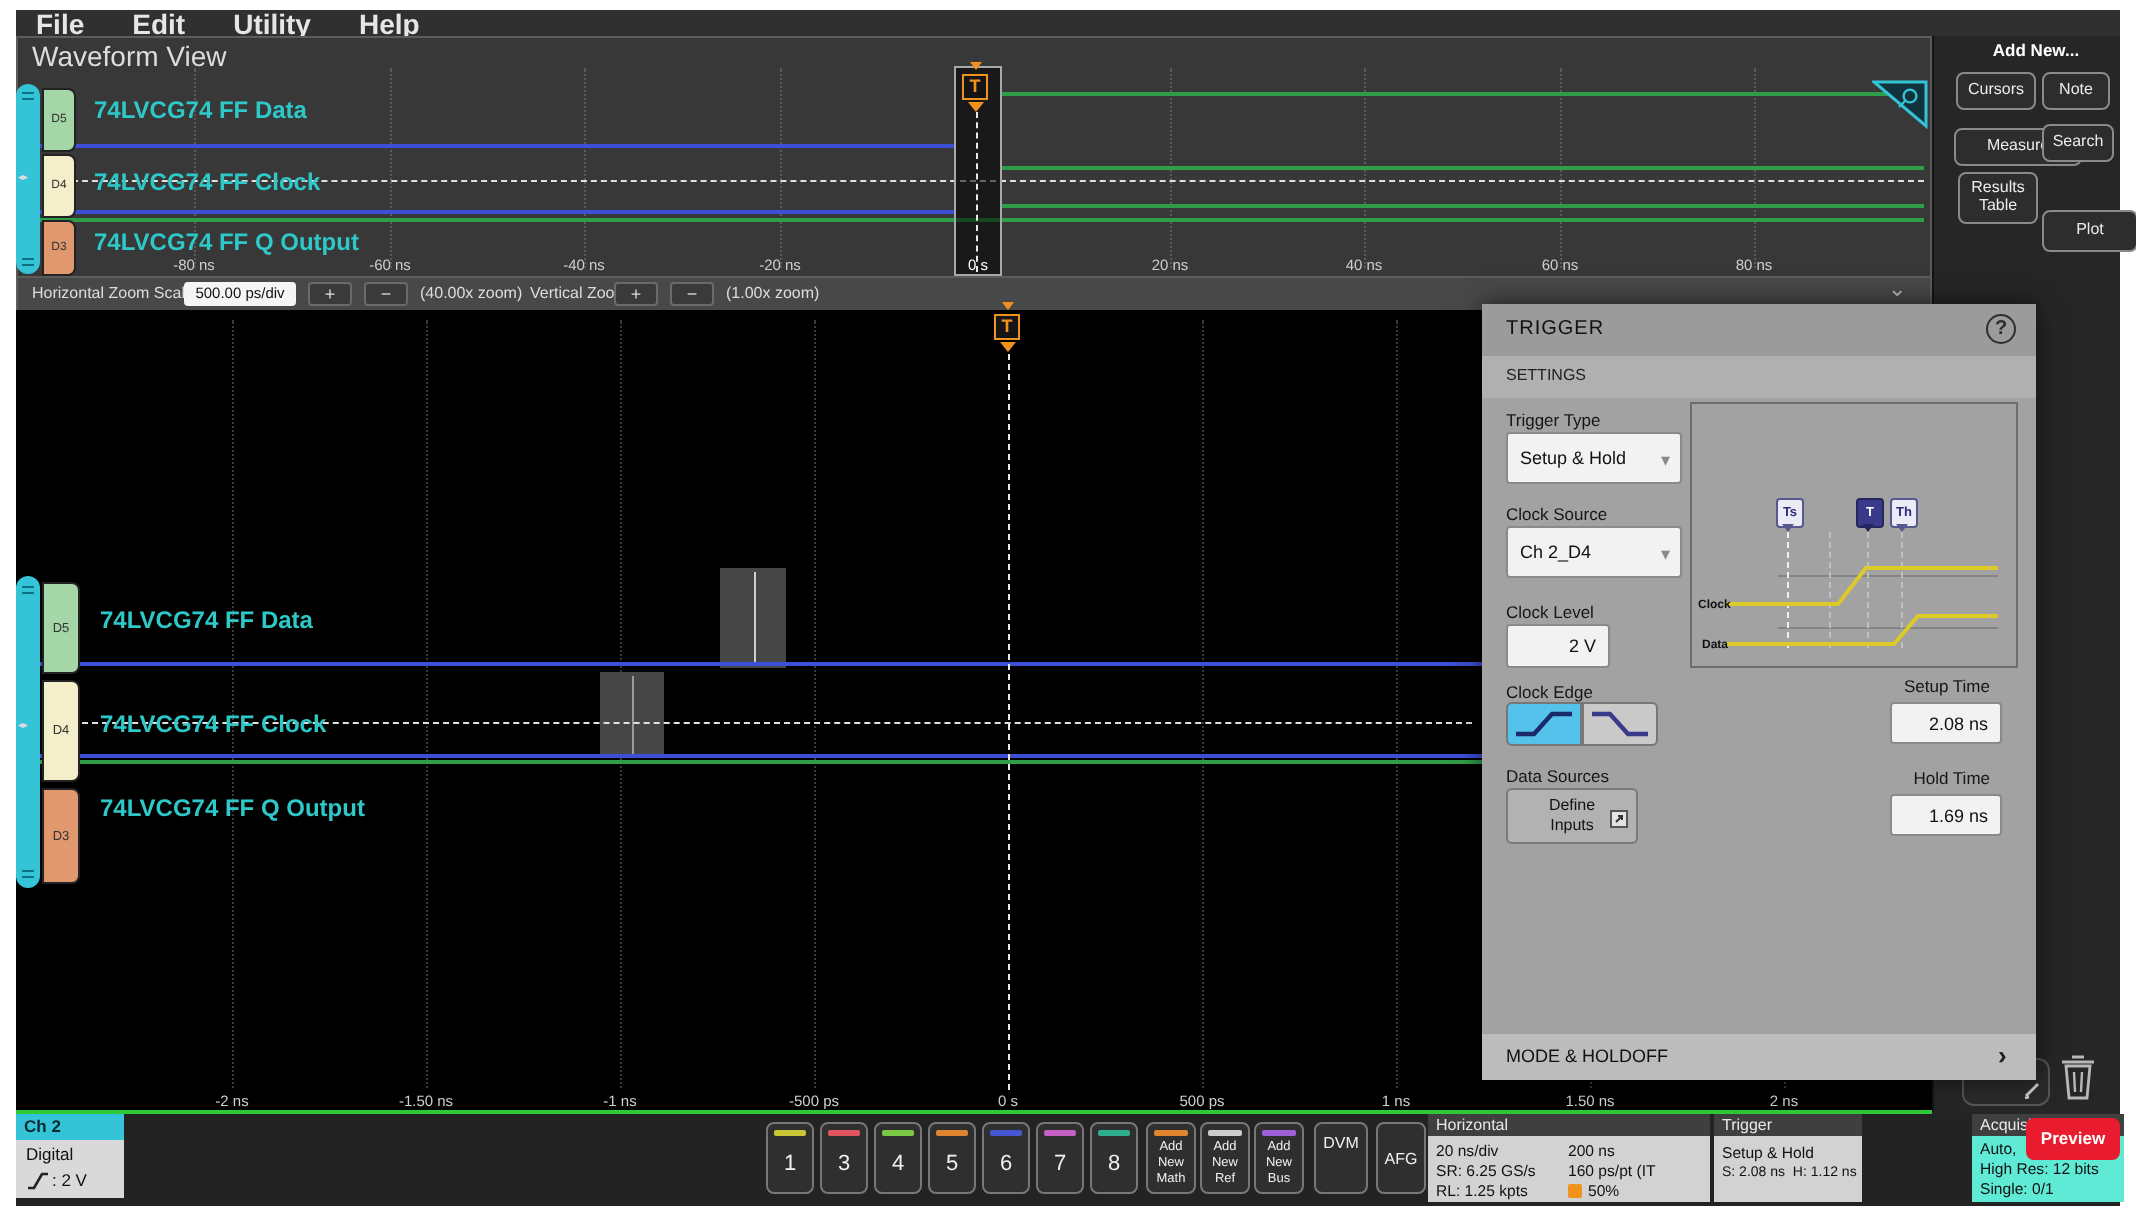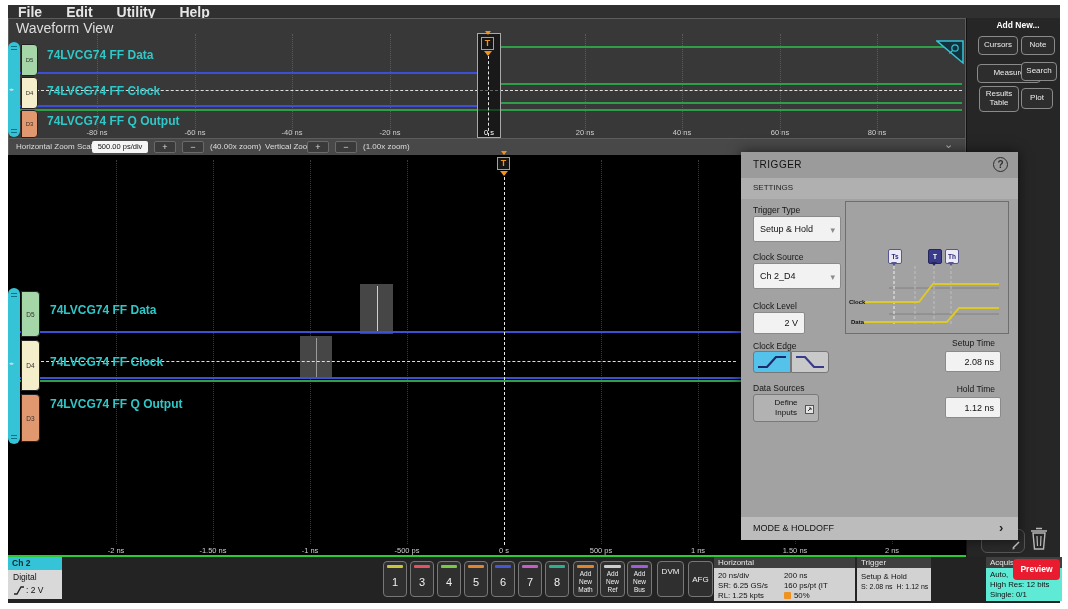--- a/index.html
+++ b/index.html
@@ -177,21 +177,21 @@
 
 <div class="abs" style="left: 8px; top: 555px; width: 958px; height: 2px; background-color: rgb(45, 201, 55);"></div>
 
 <div class="abs" style="left:966px;top:18px;width:1px;height:538px;background:#141414"></div>
 <div class="abs" style="left:966px;top:20px;width:104px;text-align:center;color:#fff;font-size:8.5px;font-weight:bold">Add New...</div>
 <div class="abs darkbtn" style="left:978px;top:36px;width:40px;height:19px">Cursors</div>
 <div class="abs darkbtn" style="left:1021px;top:36px;width:34px;height:19px">Note</div>
 <div class="abs darkbtn" style="left:977px;top:64px;width:64px;height:19px">Measure</div>
 <div class="abs darkbtn" style="left:1021px;top:62px;width:36px;height:19px">Search</div>
 <div class="abs darkbtn" style="left:979px;top:86px;width:40px;height:26px">Results Table</div>
-<div class="abs darkbtn" style="left:1021px;top:88px;width:32px;height:21px">Plot</div>
+<div class="abs darkbtn" style="left:1021px;top:105px;width:48px;height:21px">Plot</div>
 
 <div class="abs" style="left:981px;top:529px;width:44px;height:24px;background:#2a2a2a;border:1.5px solid #555;border-radius:6px;z-index:5">
   <svg style="position:absolute;right:2px;bottom:2px" width="11" height="11" viewBox="0 0 11 11">
     <line x1="2" y1="9" x2="8" y2="3" stroke="#ccc" stroke-width="1.5"></line>
     <line x1="1.5" y1="10" x2="3.5" y2="9.5" stroke="#ccc" stroke-width="1.2"></line>
   </svg>
 </div>
 <svg class="abs" style="left:1028px;top:526px;z-index:5" width="22" height="26" viewBox="0 0 22 26">
   <line x1="3" y1="5" x2="19" y2="5" stroke="#b8b8b8" stroke-width="1.5"></line>
   <line x1="8" y1="2.5" x2="14" y2="2.5" stroke="#b8b8b8" stroke-width="1.5"></line>
@@ -264,21 +264,21 @@
     <line x1="102" y1="2" x2="102" y2="62" stroke="#c7c7c7" stroke-width="0.8" stroke-dasharray="3,2"></line>
     <polyline points="14,38 70,38 84,20 150,20" fill="none" stroke="#ddc928" stroke-width="2"></polyline>
     <polyline points="14,58 98,58 110,44 150,44" fill="none" stroke="#ddc928" stroke-width="2"></polyline>
     <text x="0" y="40" font-size="6" font-weight="bold" fill="#111">Clock</text>
     <text x="2" y="60" font-size="6" font-weight="bold" fill="#111">Data</text>
   </svg>
 
   <div class="abs plabel" style="left:150px;top:186px;width:104px;text-align:right">Setup Time</div>
   <div class="abs pfield" style="left:204px;top:199px;width:56px;height:21px;justify-content:flex-end;padding-right:6px">2.08 ns</div>
   <div class="abs plabel" style="left:150px;top:232px;width:104px;text-align:right">Hold Time</div>
-  <div class="abs pfield" style="left:204px;top:245px;width:56px;height:21px;justify-content:flex-end;padding-right:6px">1.12 ns</div>
+  <div class="abs pfield" style="left:204px;top:245px;width:56px;height:21px;justify-content:flex-end;padding-right:6px">1.69 ns</div>
 
   <div class="abs" style="left:0;top:365px;width:277px;height:23px;background:#bcbcbc">
     <span class="abs" style="left:12px;top:6px;font-size:9px;color:#111">MODE &amp; HOLDOFF</span>
     <span class="abs" style="left:258px;top:3px;font-size:13px;font-weight:bold;color:#222">›</span>
   </div>
 </div>
 
 <div class="abs" style="left:8px;top:557px;width:1052px;height:46px;background:#232323"></div>
 
 <div class="abs" style="left:8px;top:557px;width:54px;height:42px;background:#d9d9d9">

